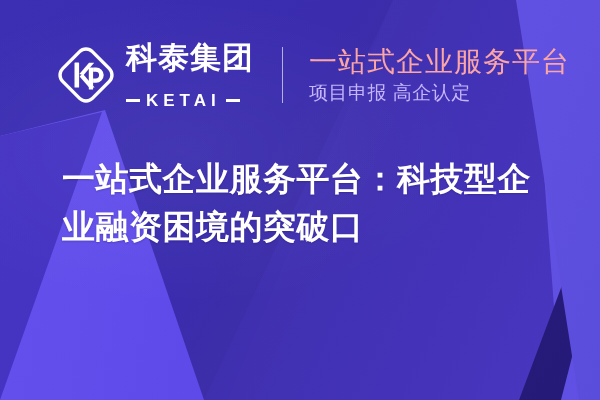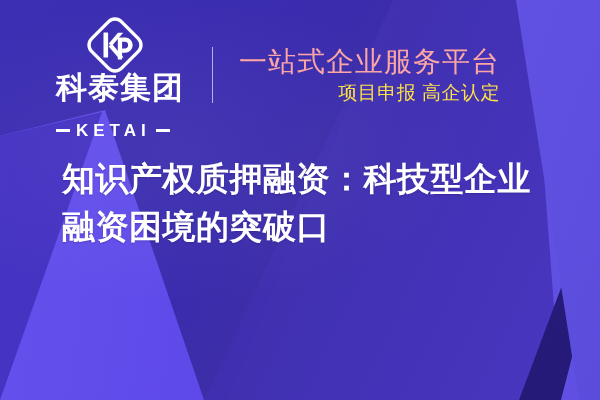--- a/index.html
+++ b/index.html
@@ -98,22 +98,21 @@
     position: absolute;
     left: 56px;
     top: 38px;
     display: flex;
     align-items: center;
     height: 74px;
   }
 
   .logo-block {
     display: flex;
-    align-items: center;
-    flex-direction: column;
+    align-items: flex-end;
   }
 
   .logo-mark {
     width: 60px;
     height: 60px;
     flex: 0 0 60px;
     margin-right: 10px;
   }
 
   .logo-words {
@@ -171,28 +170,27 @@
   }
   .slogan-main {
     color: #fca5a5;
     font-size: 28px;
     line-height: 34px;
     font-weight: 400;
     letter-spacing: 1px;
     white-space: nowrap;
   }
   .slogan-sub {
-    color: #fde047;
+    color: #c4b5fd;
     font-size: 19px;
     line-height: 26px;
     font-weight: 400;
     letter-spacing: .5px;
     white-space: nowrap;
     margin-top: 1px;
-    text-align: right;
   }
 
   
   .headline {
     position: absolute;
     left: 62px;
     top: 155px;
     width: 500px;
     color: #ffffff;
     font-size: 33px;
@@ -253,15 +251,15 @@
 
     <div class="header-divider"></div>
 
     <div class="slogan">
       <span class="slogan-main">一站式企业服务平台</span>
       <span class="slogan-sub">项目申报 高企认定</span>
     </div>
 
   </div>
 
-  <div class="headline">知识产权质押融资：科技型企业融资困境的突破口</div>
+  <div class="headline">一站式企业服务平台：科技型企业融资困境的突破口</div>
 
 </div>
 
 </body></html>

